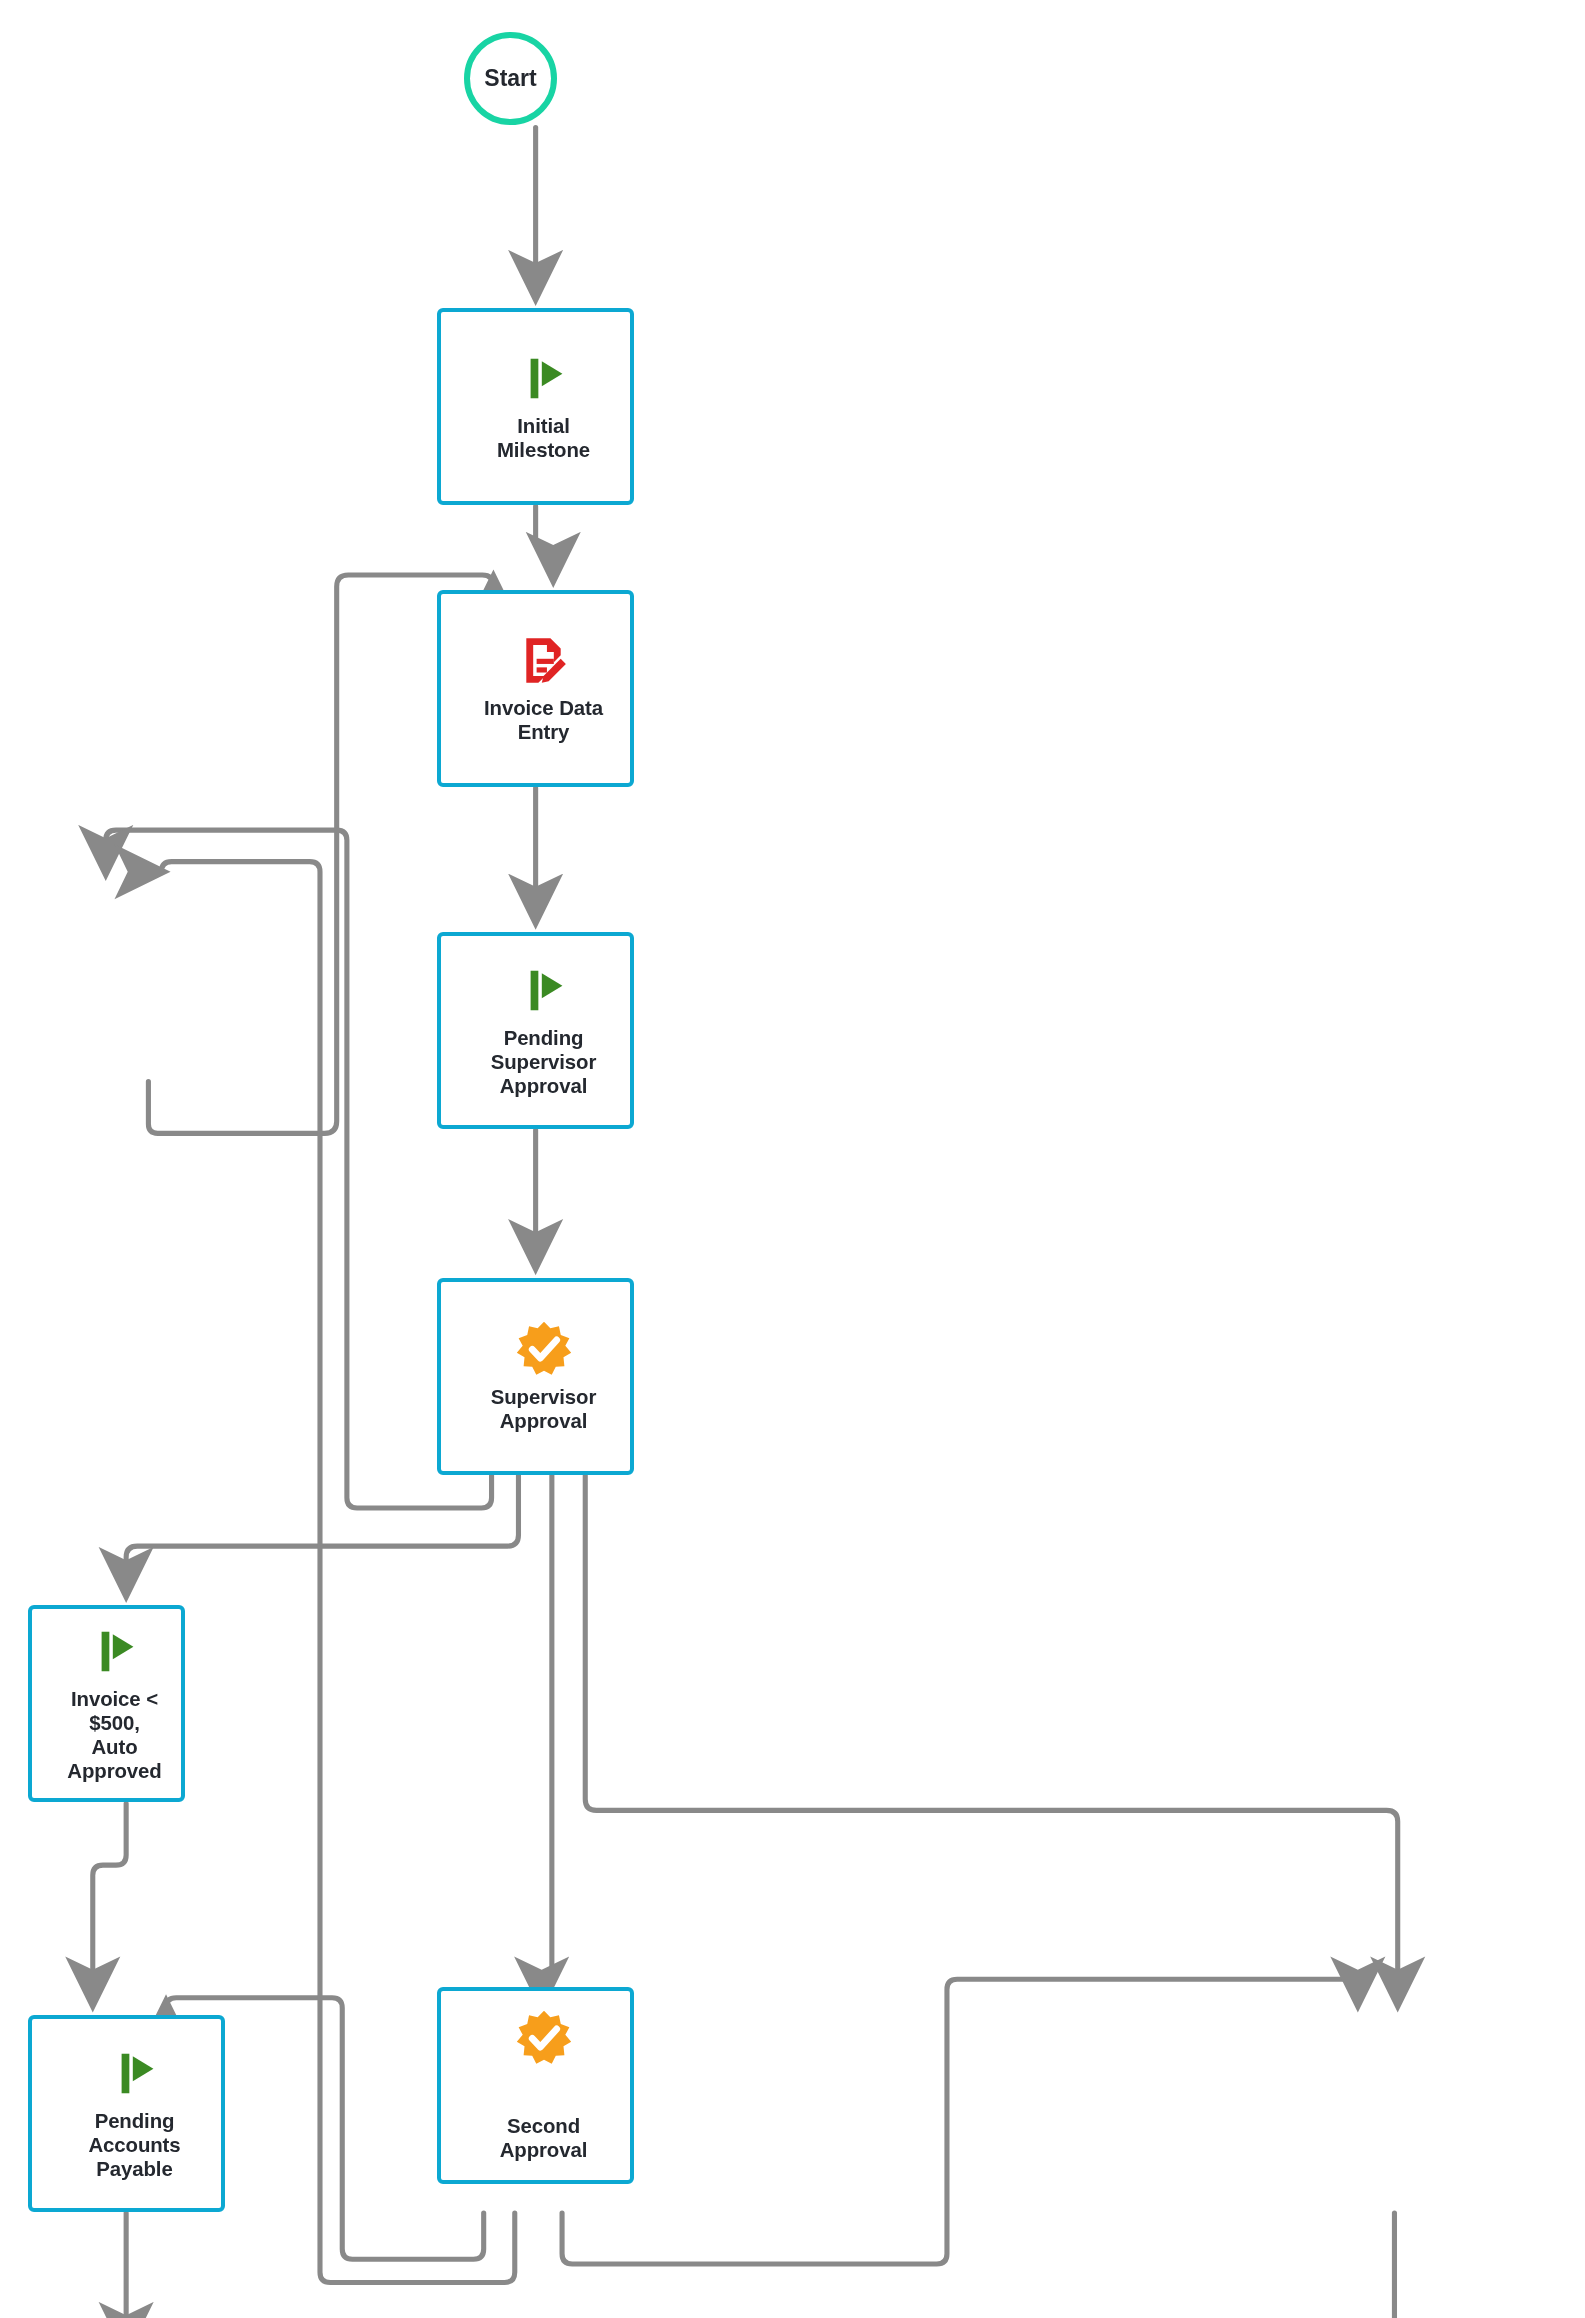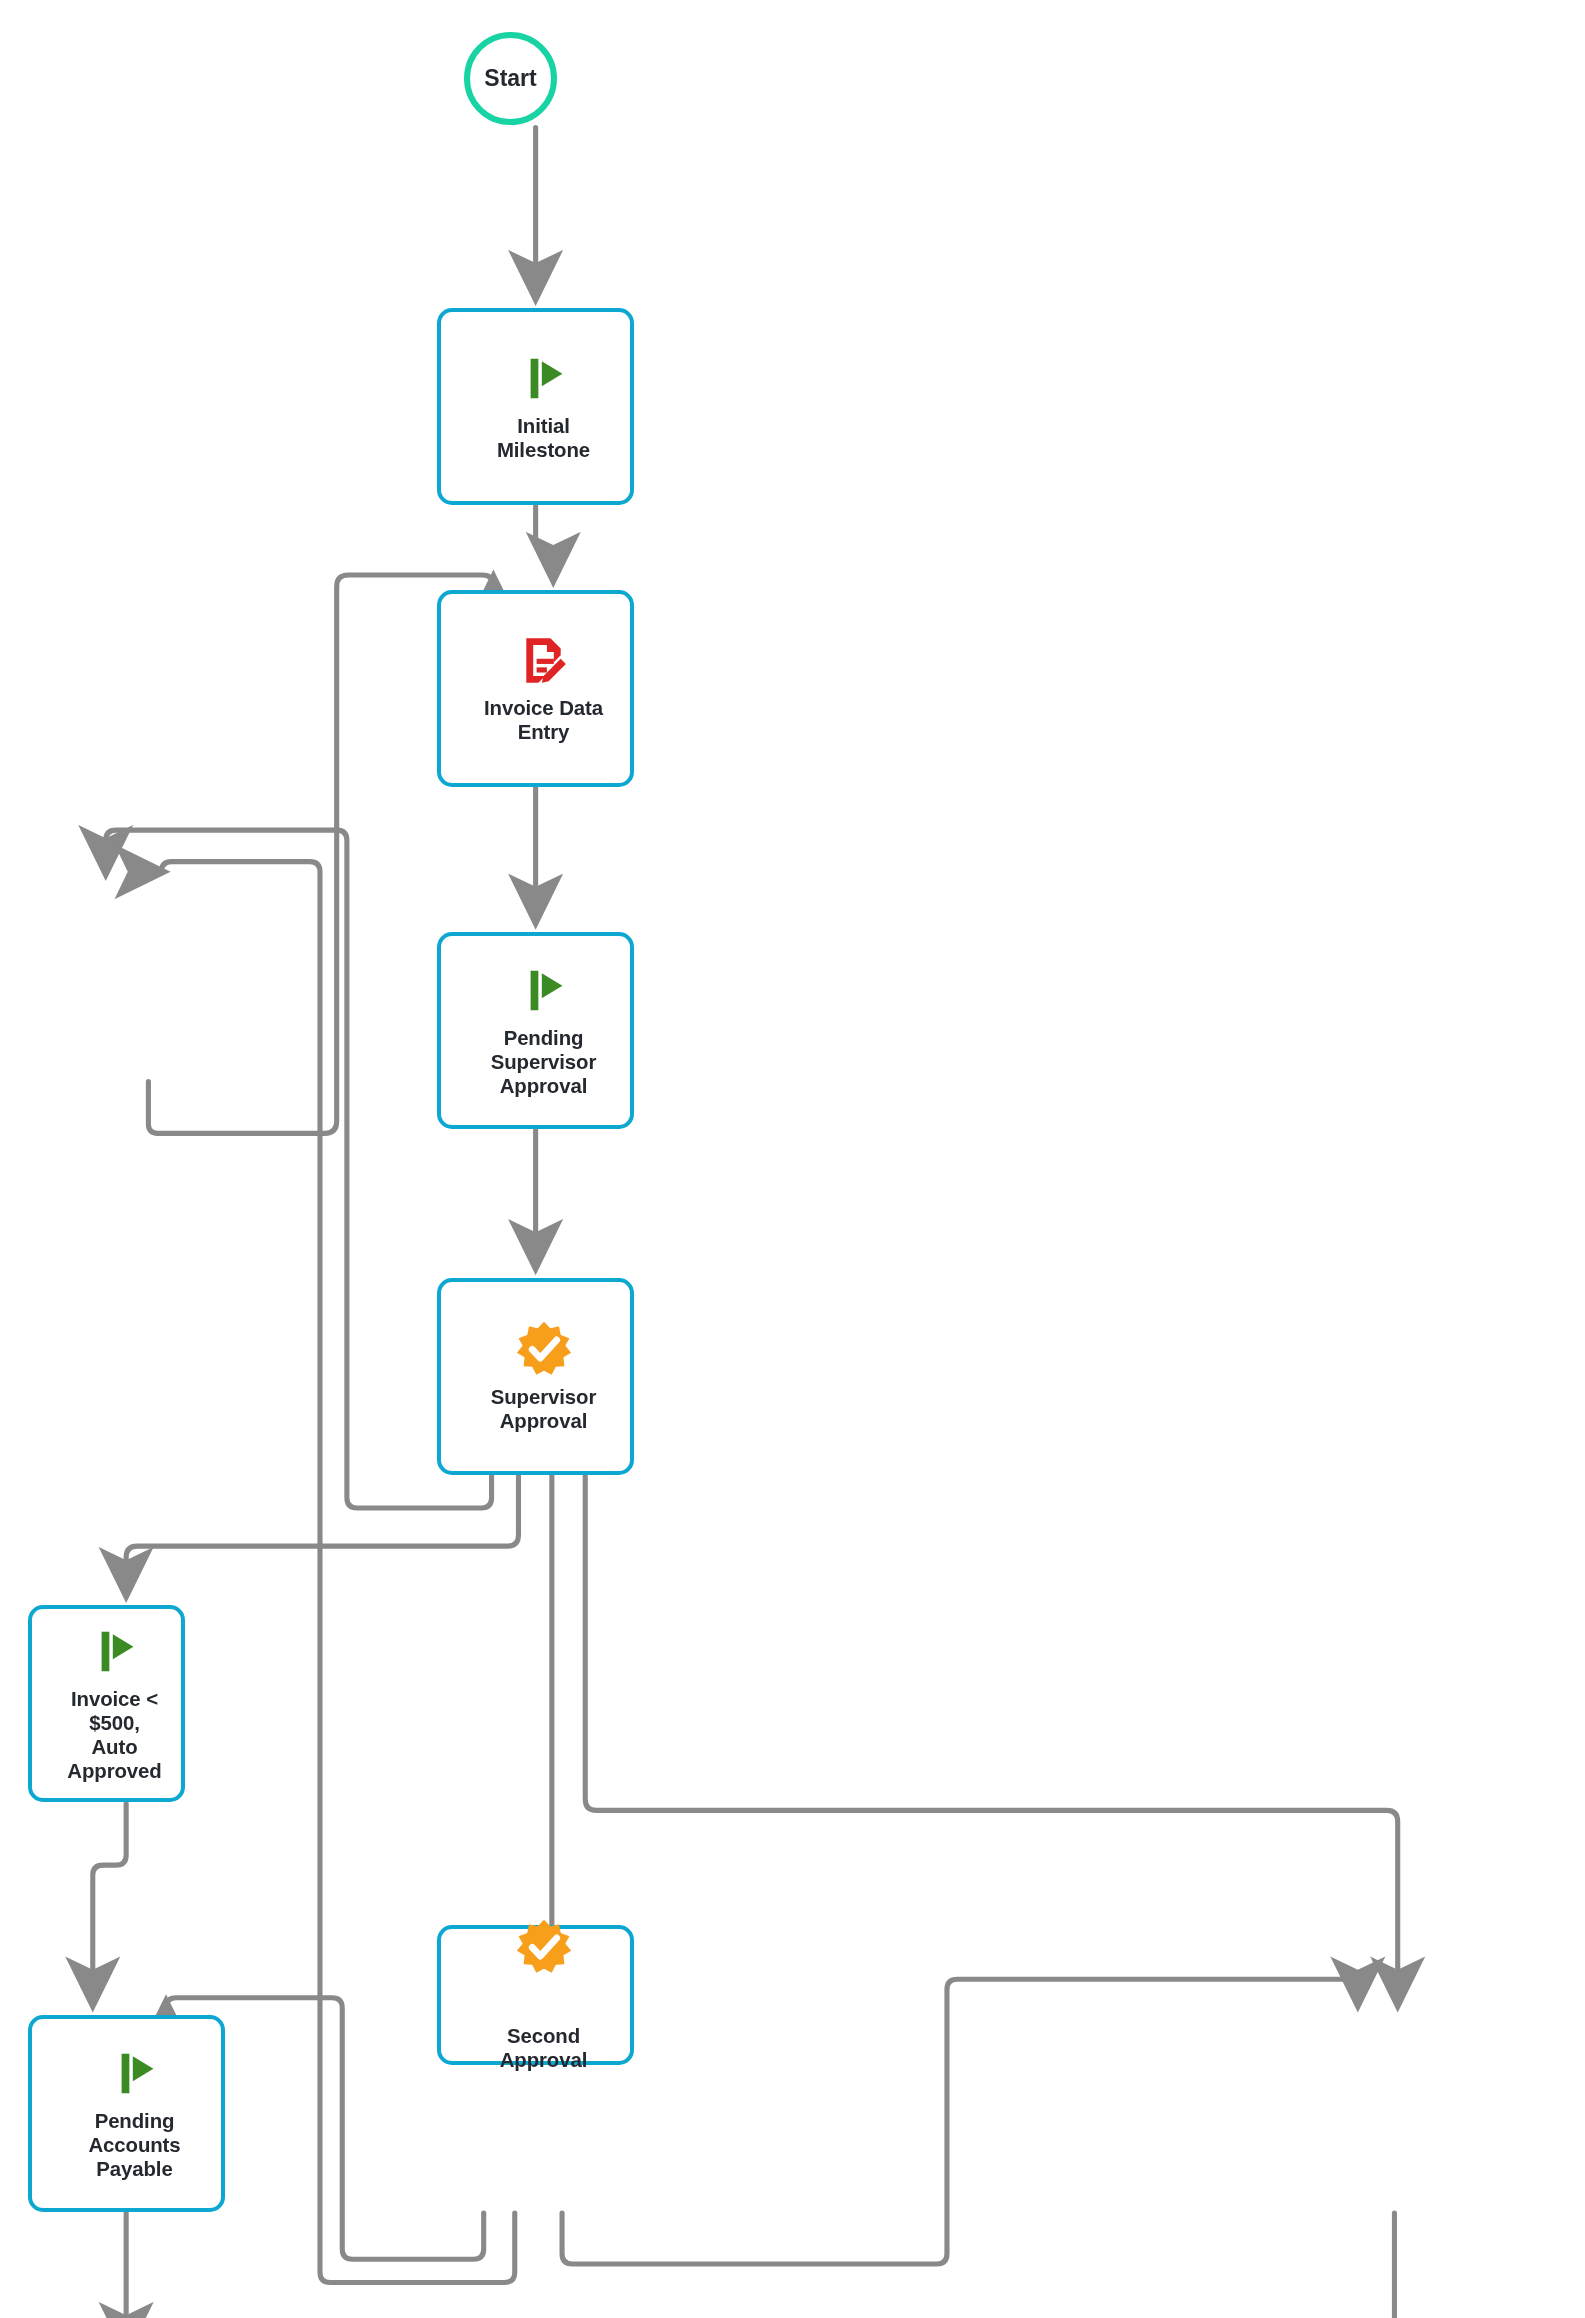--- a/index.html
+++ b/index.html
@@ -27,21 +27,21 @@
     position: absolute;
     box-sizing: border-box;
     background: #ffffff;
     display: flex;
     flex-direction: column;
     align-items: center;
     justify-content: center;
   }
   .node.task {
     border: 4.2px solid #0CA8D2;
-    border-radius: 15px;
+    border-radius: 6px;
     padding-left: 16px;
   }
   .node.terminal {
     border-radius: 50%;
     border-width: 6px;
     border-style: solid;
   }
   .node.start { border-color: #18D4A4; }
 
   .node-icon {
@@ -205,21 +205,21 @@
       <svg width="55" height="55" viewBox="0 0 64 64">
         <rect x="17" y="9" width="9" height="46" fill="#3B8A23"></rect>
         <path d="M30 12 L54 26.5 L30 41 Z" fill="#3B8A23"></path>
       </svg>
     </span>
     <div class="node-label">Pending
 Accounts
 Payable</div>
   </div>
 
-  <div class="node task" style="left:437px; top:1925px; width:197px; height:140px;gap:40px;">
+  <div class="node task" style="left:437px; top:1987px; width:197px; height:197px;gap:40px;">
     <span class="node-icon">
       <svg width="58" height="58" viewBox="0 0 64 64">
         <path fill="#F79E1B" d="M32 2 L39 9 L48.5 7 L50.5 16.5 L60 20 L55.5 28.5 L62 36 L53.5 41 L54.5 51 L45 51.5 L40.5 60.5 L32 56 L23.5 60.5 L19 51.5 L9.5 51 L10.5 41 L2 36 L8.5 28.5 L4 20 L13.5 16.5 L15.5 7 L25 9 Z"></path>
         <path d="M19 32.5 L28 42 L46 22" fill="none" stroke="#ffffff" stroke-width="7.5" stroke-linecap="round" stroke-linejoin="round"></path>
       </svg>
     </span>
     <div class="node-label">Second
 Approval</div>
   </div>
 

